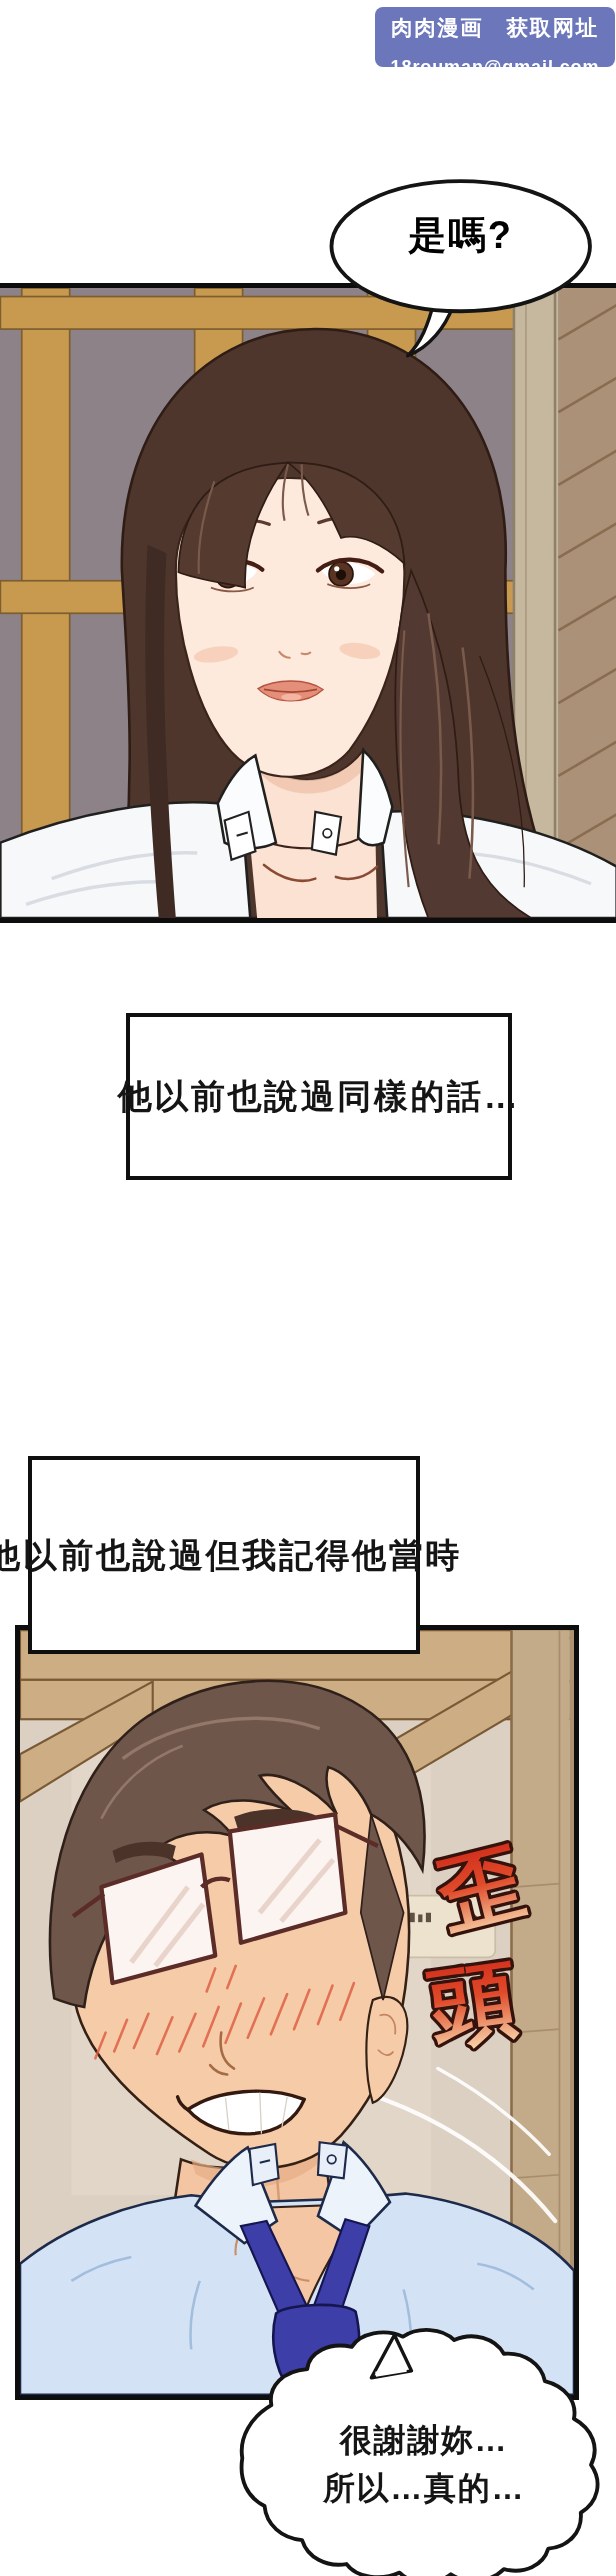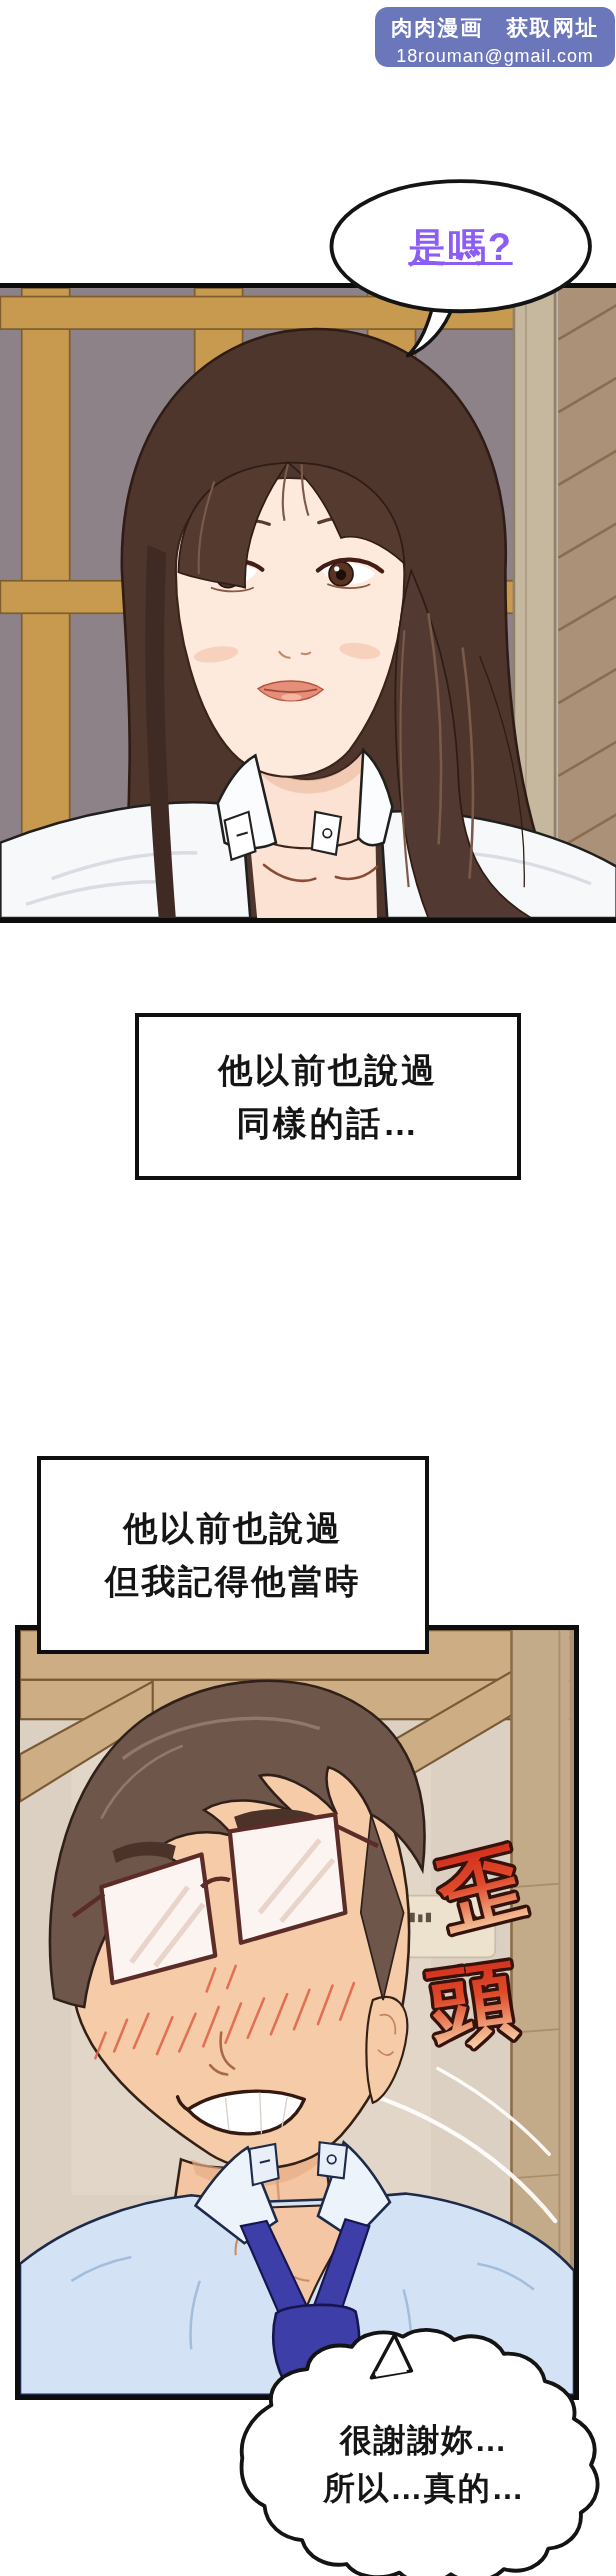--- a/index.html
+++ b/index.html
@@ -1,39 +1,39 @@
 <!DOCTYPE html>
 <html style="font-size:13.7px"><head>
 <meta charset="utf-8">
 <style>
   html,body{margin:0;padding:0;background:#ffffff;}
   .page{position:relative;width:617px;height:2576px;background:#ffffff;overflow:hidden;
         font-family:"Liberation Sans","DejaVu Sans",sans-serif;}
   .abs{position:absolute;}
   
   .watermark{left:375px;top:6.9px;width:240px;height:60px;background:#6b76bb;color:#ffffff;
-             text-align:center;z-index:50;border-radius:13px;}
+             text-align:center;z-index:50;border-radius:8px;}
   .wm-line1{font-size:21.4px;font-weight:bold;letter-spacing:1.7px;margin-top:6px;}
-  .wm-line2{font-size:18px;font-weight:normal;margin-top:4px;letter-spacing:0.9px;}
+  .wm-line2{font-size:18px;font-weight:bold;margin-top:15px;letter-spacing:0.9px;}
   
   .panel1{left:0;top:283px;width:617px;height:630px;border-top:5.1px solid #0d0d0d;
           border-bottom:5.1px solid #0d0d0d;z-index:1;overflow:hidden;background:#8e8289;}
   .panel2{left:15.4px;top:1625px;width:554px;height:765px;border:5.1px solid #0d0d0d;
           z-index:5;overflow:hidden;background:#dbd0c2;}
   
-  .nbox{background:#ffffff;border:4.3px solid #0f0f0f;z-index:20;display:flex;flex-direction:column;
-        align-items:center;justify-content:center;color:#151515;font-weight:600;margin-left:9px;}
+  .nbox{background:#ffffff;border:4.3px solid #0f0f0f;z-index:20;display:flex;flex-direction:row;
+        align-items:center;justify-content:center;color:#151515;font-weight:600;}
   .nbox .line{font-size:34px;line-height:53px;letter-spacing:2.6px;white-space:nowrap;}
   .box1{left:126px;top:1013px;width:378px;height:159px;}
   .box2{left:28px;top:1456px;width:384px;height:190px;}
   
   .bubble1-svg{left:315px;top:176px;width:288px;height:190px;z-index:10;}
-  .bubble1-text{left:368px;top:216px;width:185px;height:62px;z-index:11;display:flex;
-                align-items:center;justify-content:center;font-size:38px;color:#8b5cf6;
-                font-weight:600;letter-spacing:1.7px;text-decoration:underline;}
+  .bubble1-text{left:368px;top:204px;width:185px;height:62px;z-index:11;display:flex;
+                align-items:center;justify-content:center;font-size:38px;color:#000000;
+                font-weight:600;letter-spacing:1.7px;}
   .bubble2-svg{left:230px;top:2323px;width:387px;height:253px;z-index:40;}
   .bubble2-text{left:257px;top:2408px;width:334px;height:111px;z-index:41;display:flex;
                 flex-direction:column;align-items:center;justify-content:center;color:#151515;
                 font-weight:600;}
   .bubble2-text .line{font-size:32px;line-height:48px;letter-spacing:1.7px;white-space:nowrap;}
   .sfx-svg{left:418px;top:1830px;width:128px;height:228px;z-index:30;}
   svg{display:block;}
 </style>
 </head>
 <body>

